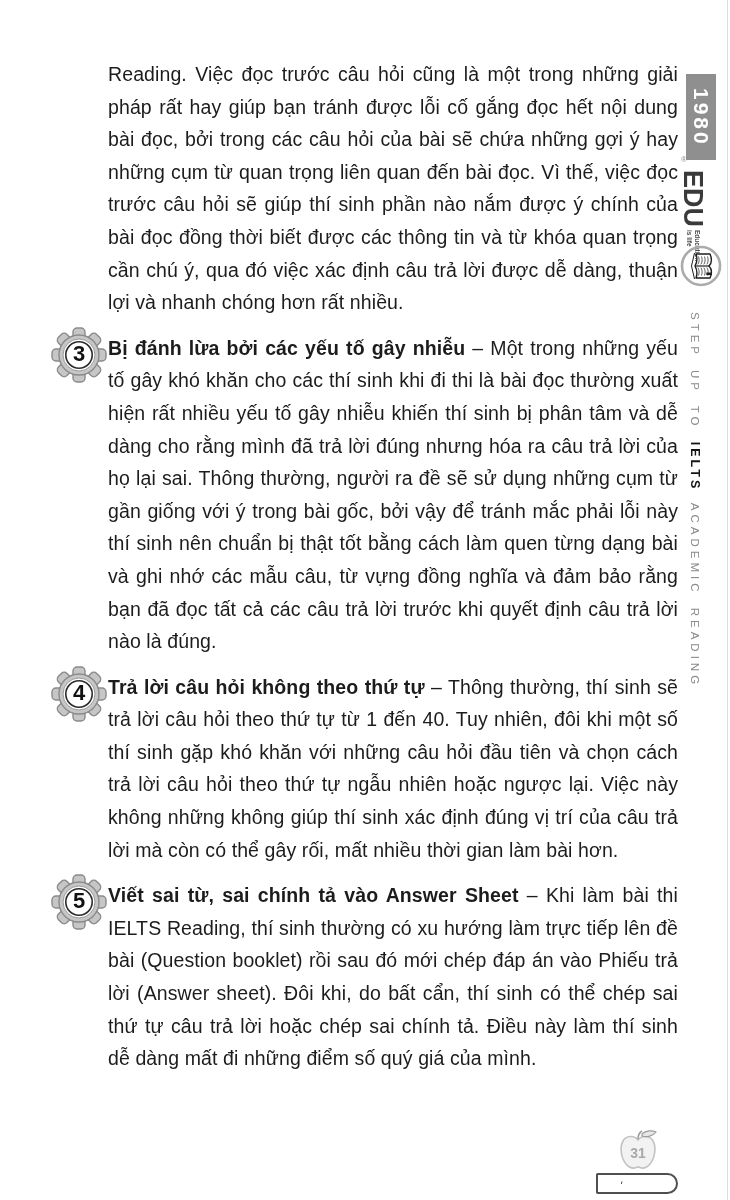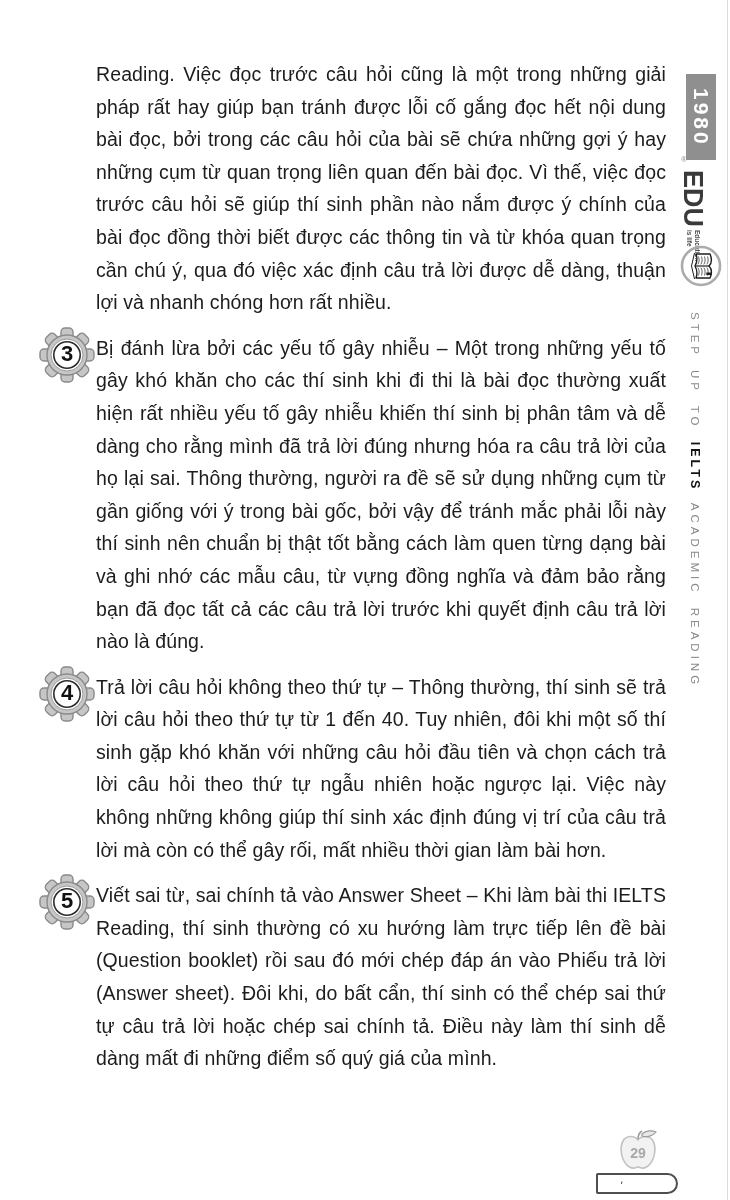--- a/index.html
+++ b/index.html
@@ -11,32 +11,32 @@
     font-family:"Liberation Sans", sans-serif;
     color:#1c1c1c;
   }
   .page-edge{
     position:absolute;right:2px;top:0;width:1px;height:1200px;
     background:#dcdcdc;
   }
 
   
   .content{
-    position:absolute;left:96px;top:58px;width:570px;
+    position:absolute;left:108px;top:58px;width:570px;
   }
   .para{
     font-size:19.5px;
     line-height:32.6px;
     text-align:justify;
     letter-spacing:0.1px;
     margin:0 0 13px 0;
     color:#1c1c1c;
   }
   .item{position:relative;margin:0 0 13px 0;}
-  .seg-b{font-weight:normal;margin-top:20px;}
+  .seg-b{font-weight:bold;margin-top:20px;}
   .seg-i{}
 
   
   .badge{
     position:absolute;left:-57px;top:-5px;width:56px;height:56px;
   }
   .badge svg{position:absolute;left:0;top:0;}
   .badge .num{
     position:absolute;left:0;top:0;width:56px;height:56px;
     display:flex;align-items:center;justify-content:center;
@@ -196,17 +196,17 @@
 
   <div class="spine-text">
     <span>STEP UP TO </span><span class="hl">IELTS</span><span> ACADEMIC READING</span>
   </div>
 
   <svg class="apple-badge" viewBox="0 0 52 48">
     <path d="M26 12 C22 7 14 7.5 11 13 C7.5 19 9 30 14 36 C17.5 40.2 22 41 26 38.8 C30 41 34.5 40.2 38 36 C43 30 44.5 19 41 13 C38 7.5 30 7 26 12 Z" fill="#f2f2f2" stroke="#c2c2c2" stroke-width="1.6"></path>
     <path d="M26 11 C26 7 27.5 4.5 30 3" fill="none" stroke="#9c9c9c" stroke-width="1.6"></path>
     <path d="M30 6 C34 2.5 40 2 44 4 C41 8 35 9.5 30 8 Z" fill="#e7e7e7" stroke="#9c9c9c" stroke-width="1.2"></path>
   </svg>
-  <div class="apple-num">29</div>
+  <div class="apple-num">31</div>
   <div class="pencil-bar"></div>
   <div class="pencil-tick">ʹ</div>
 
 </div>
 
 </body></html>

